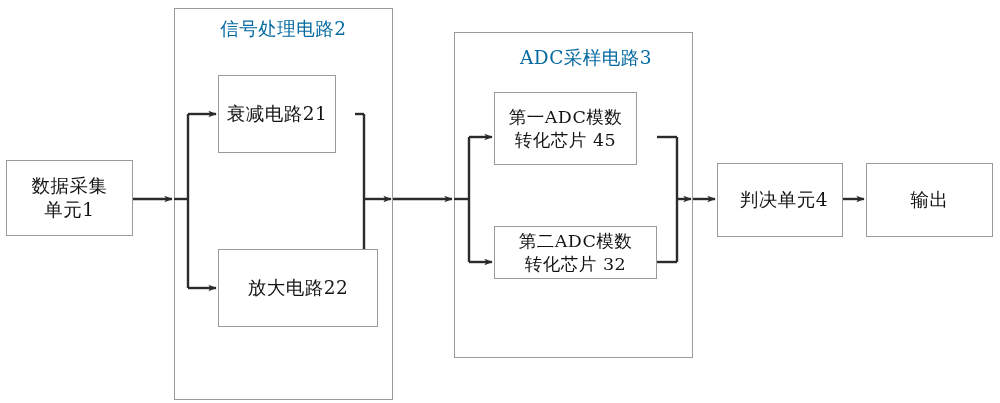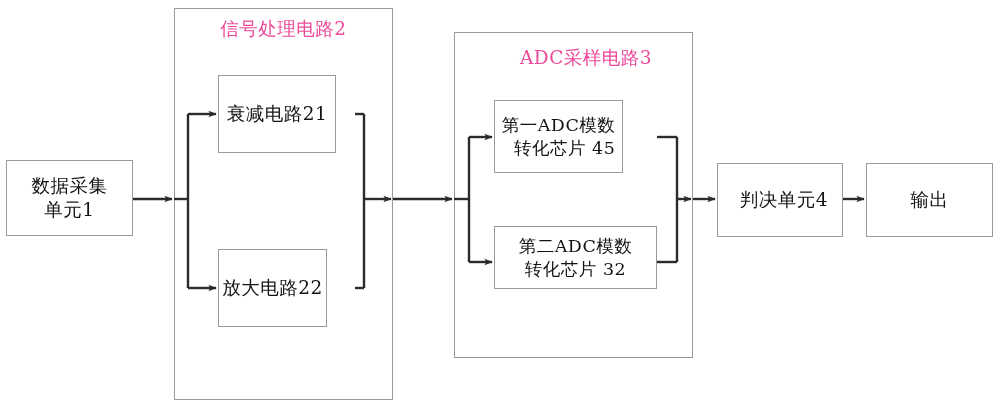--- a/index.html
+++ b/index.html
@@ -40,21 +40,21 @@
     position: absolute;
     box-sizing: border-box;
     border: 1px solid #9a9a9a;
     background: #ffffff;
   }
   .container-title {
     position: absolute;
     left: 0;
     right: 0;
     text-align: center;
-    color: #ec4899;
+    color: #0369a1;
     letter-spacing: 0.5px;
   }
   .t18 { font-size: 18.5px; }
   .t17 { font-size: 17.5px; }
 </style>
 </head>
 <body>
 
 <div id="canvas">
 
@@ -106,32 +106,32 @@
     <div>
       <div>数据采集</div>
       <div>单元1</div>
     </div>
   </div>
 
   <div class="box t18" style="left:218px; top:75px; width:118px; height:78px;">
     <span>衰减电路21</span>
   </div>
 
-  <div class="box t18" style="left:218px; top:249px; width:109px; height:78px;">
+  <div class="box t18" style="left:218px; top:249px; width:160px; height:78px;">
     <span>放大电路22</span>
   </div>
 
-  <div class="box t17" style="left:494px; top:100px; width:129px; height:73px;text-align:right;">
+  <div class="box t17" style="left:494px; top:92px; width:143px; height:73px;">
     <div>
       <div>第一ADC模数</div>
       <div>转化芯片 45</div>
     </div>
   </div>
 
-  <div class="box t17" style="left:494px; top:226px; width:163px; height:63px;">
+  <div class="box t17" style="left:494px; top:226px; width:163px; height:53px;">
     <div>
       <div>第二ADC模数</div>
       <div>转化芯片 32</div>
     </div>
   </div>
 
   <div class="box t18" style="left:717px; top:163px; width:126px; height:74px;padding-left:8px;">
     <span>判决单元4</span>
   </div>
 

